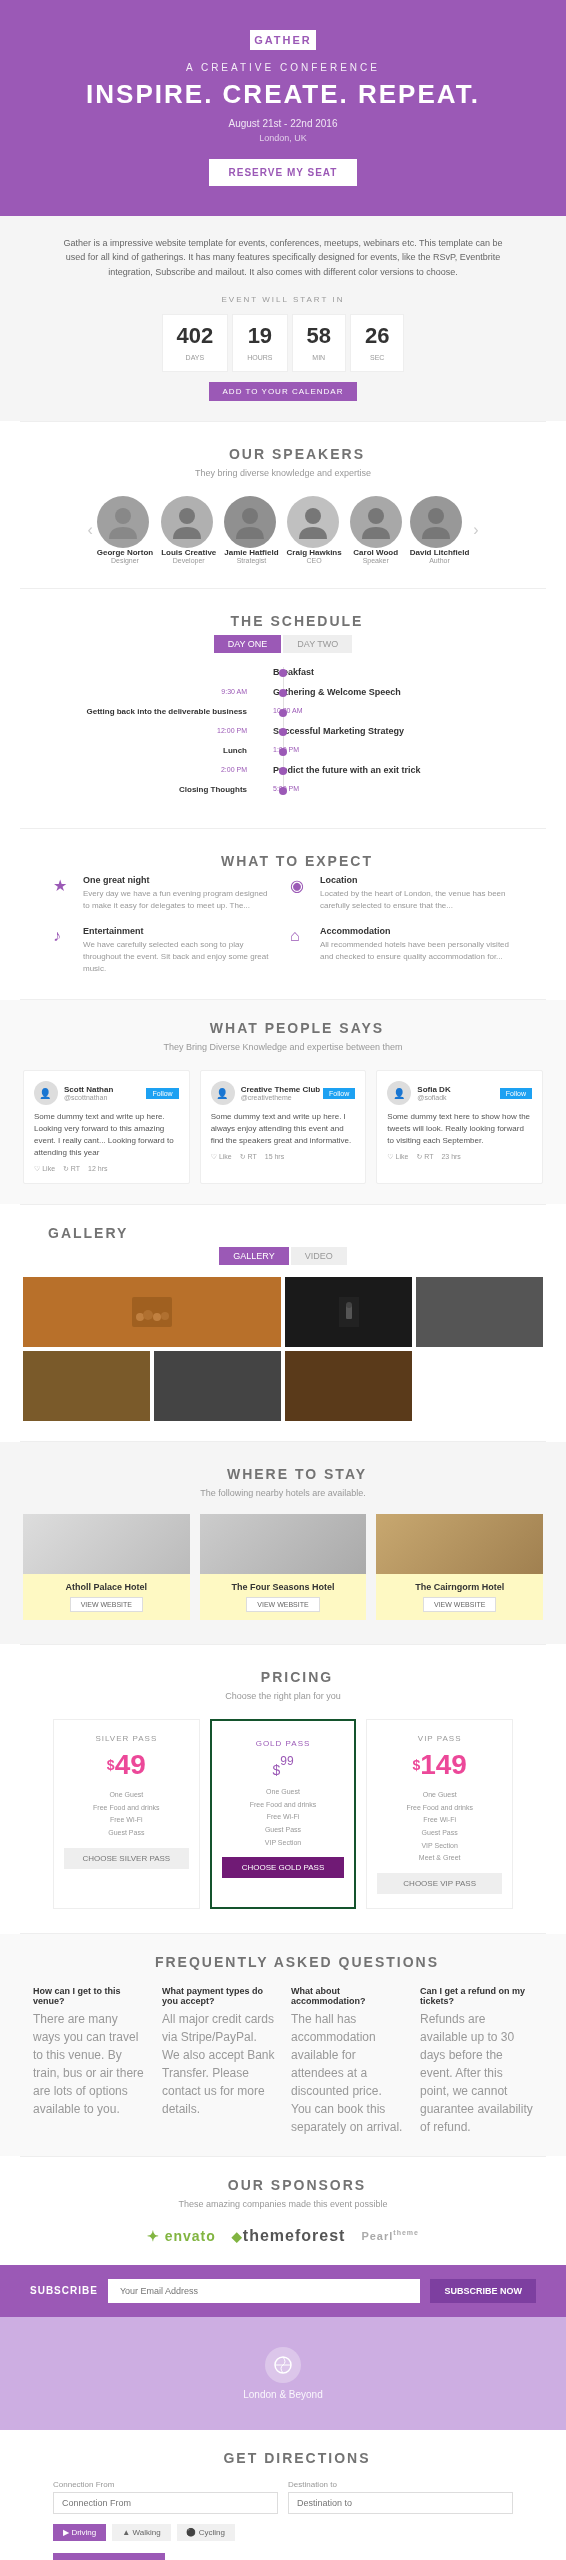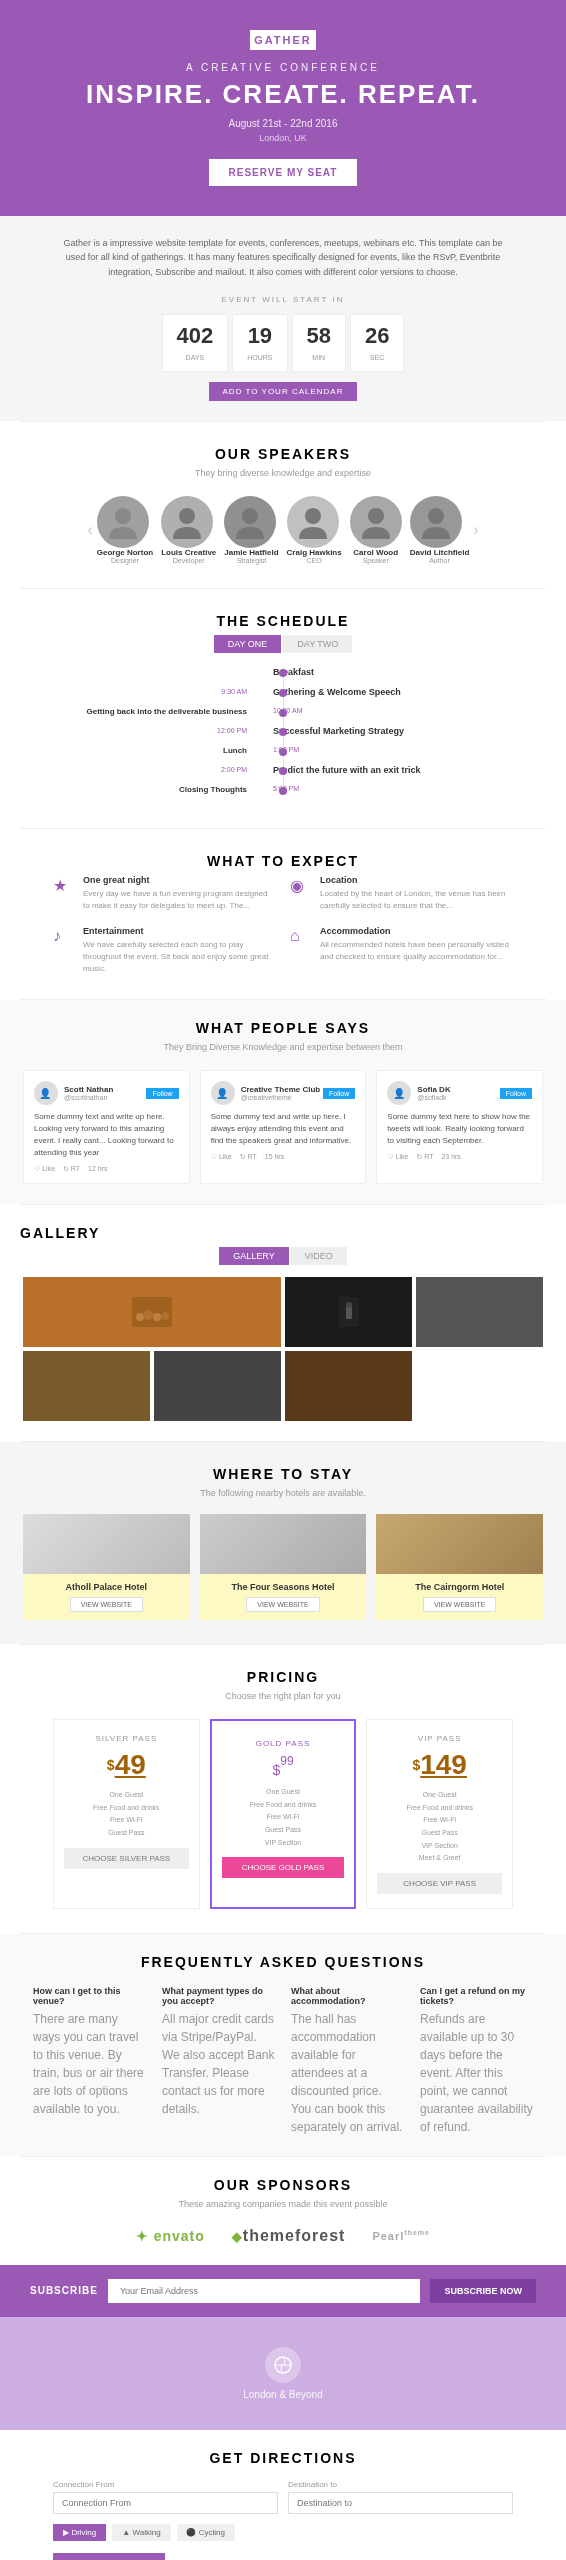--- a/index.html
+++ b/index.html
@@ -19,21 +19,21 @@
     .intro-text { font-size: 9px; color: #666; line-height: 1.6; max-width: 440px; margin: 0 auto 16px; }
     .intro-label { font-size: 8px; text-transform: uppercase; letter-spacing: 2px; color: #999; margin-bottom: 10px; }
     .countdown { display: flex; justify-content: center; gap: 0; margin-bottom: 10px; }
     .countdown-item { background: #fff; border: 1px solid #eee; padding: 8px 14px; margin: 0 2px; text-align: center; }
     .countdown-num { font-size: 22px; font-weight: bold; color: #333; display: block; }
     .countdown-label { font-size: 7px; color: #999; text-transform: uppercase; }
     .btn-small { background: #9b59b6; color: #fff; border: none; padding: 5px 14px; font-size: 8px; letter-spacing: 1px; cursor: pointer; }
 
     
     .section { padding: 24px 20px; text-align: center; }
-    .section-title { font-size: 14px; font-weight: bold; text-transform: uppercase; letter-spacing: 2px; margin-bottom: 6px; color: #000000; }
+    .section-title { font-size: 14px; font-weight: bold; text-transform: uppercase; letter-spacing: 2px; margin-bottom: 6px; color: #737373; margin-left: 28px; }
     .section-subtitle { font-size: 9px; color: #999; margin-bottom: 18px; }
 
     
     .speakers-row { display: flex; align-items: center; justify-content: center; gap: 0; }
     .speaker-arrow { font-size: 16px; color: #ccc; cursor: pointer; padding: 0 4px; }
     .speakers-list { display: flex; gap: 8px; justify-content: center; }
     .speaker-item { text-align: center; }
     .speaker-avatar-placeholder { width: 52px; height: 52px; border-radius: 50%; background: linear-gradient(135deg, #ddd, #bbb); display: flex; align-items: center; justify-content: center; font-size: 18px; color: #888; }
     .speaker-name { font-size: 8px; font-weight: bold; color: #333; }
     .speaker-role { font-size: 7px; color: #999; }
@@ -96,40 +96,40 @@
     .hotel-img-2 { background: linear-gradient(135deg, #ccc, #aaa); }
     .hotel-img-3 { background: linear-gradient(135deg, #c8a870, #a08050); }
     .hotel-info { padding: 8px; text-align: center; }
     .hotel-name { font-size: 9px; font-weight: bold; color: #333; margin-bottom: 4px; }
     .hotel-btn { background: #fff; border: 1px solid #ddd; padding: 3px 10px; font-size: 7px; color: #666; cursor: pointer; }
 
     
     .pricing-section { padding: 24px 20px; text-align: center; }
     .pricing-grid { display: grid; grid-template-columns: 1fr 1fr 1fr; gap: 10px; max-width: 460px; margin: 0 auto; }
     .price-card { border: 1px solid #eee; padding: 14px 10px; }
-    .price-card-gold { border: 2px solid #8b5cf6; padding: 18px 10px; position: relative; }
+    .price-card-gold { border: 2px solid #14532d; padding: 18px 10px; position: relative; }
     .price-label { font-size: 8px; text-transform: uppercase; letter-spacing: 1px; color: #999; margin-bottom: 6px; }
     .price-label-gold { color: #9b59b6; }
-    .price-amount { font-size: 28px; font-weight: bold; color: #a16207; text-decoration: underline; }
+    .price-amount { font-size: 28px; font-weight: bold; color: #ec4899; }
     .price-amount-gold { color: #9b59b6; }
     .price-currency { font-size: 14px; vertical-align: top; margin-top: 8px; display: inline-block; }
     .price-features { font-size: 7px; color: #999; line-height: 1.8; margin: 8px 0; }
     .price-btn { background: #eee; color: #777; border: none; padding: 6px 0; width: 100%; font-size: 8px; cursor: pointer; }
-    .price-btn-gold { background: #ec4899; color: #fff; border: none; padding: 6px 0; width: 100%; font-size: 8px; cursor: pointer; }
+    .price-btn-gold { background: #701a75; color: #fff; border: none; padding: 6px 0; width: 100%; font-size: 8px; cursor: pointer; }
 
     
     .faq-section { background: #f9f9f9; padding: 20px 30px; }
     .faq-grid { display: grid; grid-template-columns: 1fr 1fr 1fr 1fr; gap: 16px; max-width: 500px; margin: 0 auto; text-align: left; }
     .faq-item { }
     .faq-q { font-size: 9px; font-weight: bold; color: #333; margin-bottom: 4px; }
     .faq-a { font-size: 12px; color: #999; line-height: 1.5; }
 
     
     .sponsors-section { padding: 20px; text-align: center; }
-    .sponsors-row { display: flex; justify-content: center; align-items: center; gap: 27px; margin-top: 12px; }
+    .sponsors-row { display: flex; justify-content: center; align-items: center; gap: 16px; margin-top: 12px; }
     .sponsor-logo { font-size: 14px; font-weight: bold; color: #888; letter-spacing: 1px; }
     .sponsor-logo-envato { color: #82b541; }
     .sponsor-logo-tf { color: #555; font-size: 16px; }
     .sponsor-logo-pearl { color: #aaa; font-size: 11px; }
 
     
     .subscribe-bar { background: #9b59b6; padding: 14px 30px; display: flex; align-items: center; justify-content: space-between; }
     .subscribe-label { color: #fff; font-size: 10px; font-weight: bold; letter-spacing: 1px; flex: 0 0 auto; }
     .subscribe-input { border: none; padding: 7px 12px; font-size: 9px; flex: 1; margin: 0 10px; color: #999; }
     .subscribe-btn { background: #7d3fa0; color: #fff; border: none; padding: 7px 14px; font-size: 9px; font-weight: bold; cursor: pointer; white-space: nowrap; }

